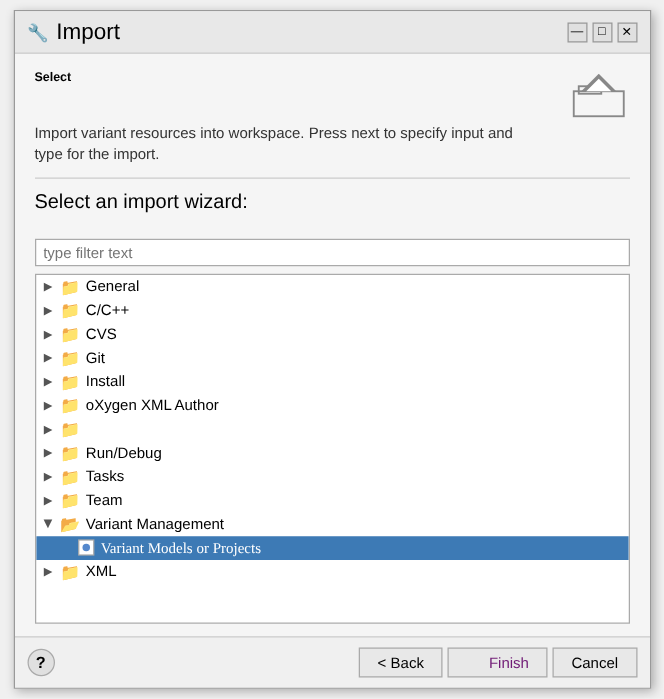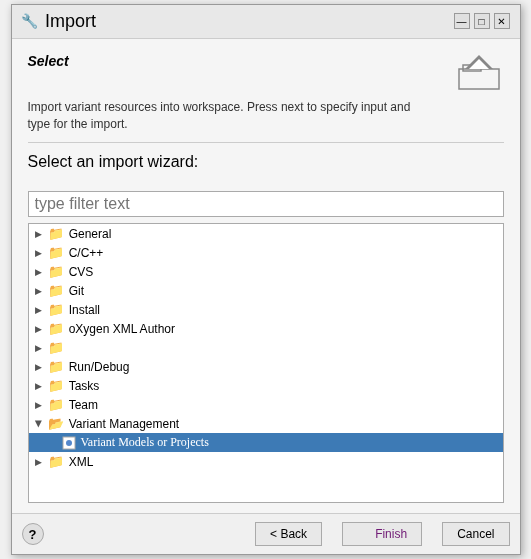--- a/index.html
+++ b/index.html
@@ -55,24 +55,23 @@
       display: flex;
       flex-direction: column;
     }
     .header-section {
       display: flex;
       justify-content: space-between;
       align-items: flex-start;
       margin-bottom: 10px;
     }
     .header-text h2 {
-      font-size: 14px;
+      font-size: 10px;
       font-weight: bold;
       margin-bottom: 5px;
-      font-style: italic;
     }
     .header-text p {
       font-size: 12px;
       color: #333;
       line-height: 1.4;
       max-width: 390px;
       margin-top: 30px;
     }
     .import-icon {
       width: 50px;
@@ -87,21 +86,21 @@
       margin-bottom: 10px;
     }
     .label {
       font-size: 16px;
       margin-bottom: 20px;
     }
     .filter-input {
       width: 100%;
       border: 1px solid #aaa;
       padding: 3px 6px;
-      font-size: 16px;
+      font-size: 12px;
       color: #999;
       margin-bottom: 6px;
       outline: none;
       background: white;
     }
     .tree-container {
       border: 1px solid #aaa;
       background: white;
       flex: 1;
       overflow-y: auto;
@@ -149,21 +148,21 @@
     .footer {
       border-top: 1px solid #ccc;
       padding: 8px 10px;
       display: flex;
       align-items: center;
       justify-content: space-between;
       background: #f0f0f0;
     }
     .footer-buttons {
       display: flex;
-      gap: 20px;
+      gap: 4px;
     }
     .btn {
       padding: 4px 14px;
       font-size: 12px;
       border: 1px solid #aaa;
       background: #e8e8e8;
       cursor: pointer;
       min-width: 60px;
       text-align: center;
     }

